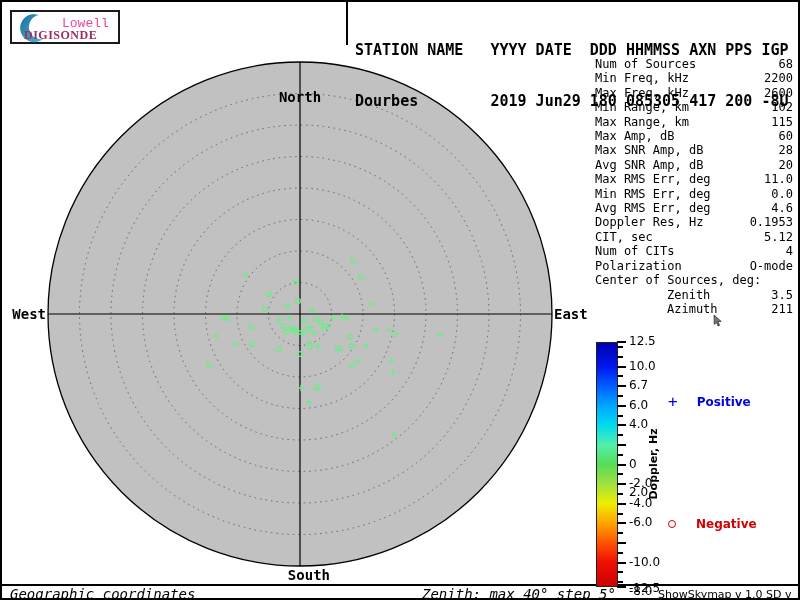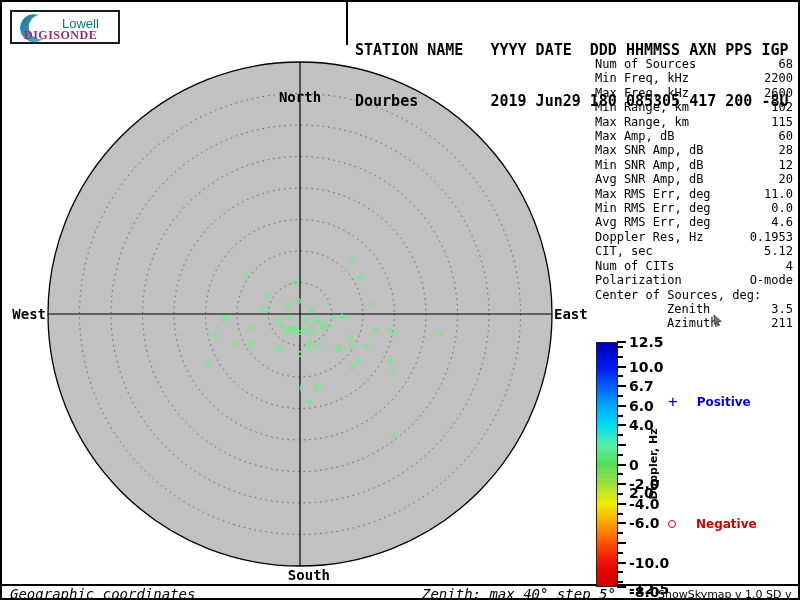--- a/index.html
+++ b/index.html
@@ -4,41 +4,41 @@
 <style>
   html,body{margin:0;padding:0;background:#fff;}
   #window{
     position:relative;width:800px;height:600px;background:#ffffff;
     border:2px solid #000;box-sizing:border-box;overflow:hidden;
     font-family:"DejaVu Sans Mono","Liberation Mono",monospace;color:#000;
   }
   
   #logo-box{position:absolute;left:8px;top:8px;width:110px;height:34px;border:2px solid #1a1a1a;box-sizing:border-box;background:#fff;}
   #logo-crescent{position:absolute;left:3px;top:1px;}
-  #logo-lowell{position:absolute;left:50px;top:4px;font-family:Liberation Sans, sans-serif;font-size:13px;color:#0f766e;}
+  #logo-lowell{position:absolute;left:50px;top:4px;font-family:Liberation Mono, monospace;font-size:13px;color:#ec4899;}
   #logo-digisonde{position:absolute;left:12px;top:16px;font-family:"Liberation Serif",serif;font-weight:bold;font-size:12px;color:#9c2d63;letter-spacing:.5px;}
   
   #header-divider{position:absolute;left:344px;top:0;width:2px;height:43px;background:#000;}
   #header-block{position:absolute;left:353px;top:6px;white-space:pre;font-weight:bold;font-size:15px;line-height:17px;}
   
   #skymap-svg{position:absolute;left:0;top:0;}
   .compass{position:absolute;font-weight:bold;font-size:14px;}
   #compass-north{left:268px;top:43px;width:60px;text-align:center;margin-top:44px;}
   #compass-south{left:268px;top:565px;width:60px;text-align:right;}
   #compass-west{left:4px;top:304px;width:40px;text-align:right;}
   #compass-east{left:552px;top:304px;width:44px;text-align:left;}
   
   #param-panel{position:absolute;left:593px;top:55px;width:198px;font-size:12px;line-height:14.4px;}
   .param-row{display:flex;justify-content:space-between;white-space:pre;}
   .param-row.indent{padding-left:72px;}
   
   #colorbar-area{position:absolute;left:0;top:0;width:800px;height:600px;pointer-events:none;}
   #colorbar-bar{position:absolute;left:594px;top:340px;width:22px;height:245px;border:1px solid #222;box-sizing:border-box;}
   .cb-tick{position:absolute;height:2px;background:#000;}
-  .cb-label{position:absolute;left:627px;font-family:"DejaVu Sans","Liberation Sans",sans-serif;font-weight:bold;font-size:14px;}
+  .cb-label{position:absolute;left:627px;font-family:"DejaVu Sans","Liberation Sans",sans-serif;font-weight:normal;font-size:12px;}
   #colorbar-title{position:absolute;left:611px;top:455px;width:82px;height:14px;text-align:center;
     font-family:"DejaVu Sans","Liberation Sans",sans-serif;font-weight:bold;font-size:11px;transform:rotate(-90deg);}
   
   #legend-positive{position:absolute;left:666px;top:393px;display:flex;align-items:center;gap:7px;color:#0000e0;}
   #legend-positive .plus{font-size:16px;line-height:14px;font-weight:normal;}
   #legend-negative{position:absolute;left:666px;top:515px;display:flex;align-items:center;gap:8px;color:#d40000;}
   .legend-text{font-family:"DejaVu Sans","Liberation Sans",sans-serif;font-weight:bold;font-size:12px;margin-left:12px;}
   #neg-circle{width:6px;height:6px;border:1.6px solid #d40000;border-radius:50%;box-sizing:content-box;}
   
   #footer-line{position:absolute;left:0;top:582px;width:800px;height:1.5px;background:#000;}
@@ -159,21 +159,20 @@
   </div>
 
   <div id="param-panel">
       <div class="param-row"><span>Num of Sources</span><span>68</span></div>
       <div class="param-row"><span>Min Freq, kHz</span><span>2200</span></div>
       <div class="param-row"><span>Max Freq, kHz</span><span>2600</span></div>
       <div class="param-row"><span>Min Range, km</span><span>102</span></div>
       <div class="param-row"><span>Max Range, km</span><span>115</span></div>
       <div class="param-row"><span>Max Amp, dB</span><span>60</span></div>
       <div class="param-row"><span>Max SNR Amp, dB</span><span>28</span></div>
-      <div class="param-row"><span>Min SNR Amp, dB</span><span>12</span></div>
       <div class="param-row"><span>Avg SNR Amp, dB</span><span>20</span></div>
       <div class="param-row"><span>Max RMS Err, deg</span><span>11.0</span></div>
       <div class="param-row"><span>Min RMS Err, deg</span><span>0.0</span></div>
       <div class="param-row"><span>Avg RMS Err, deg</span><span>4.6</span></div>
       <div class="param-row"><span>Doppler Res, Hz</span><span>0.1953</span></div>
       <div class="param-row"><span>CIT, sec</span><span>5.12</span></div>
       <div class="param-row"><span>Num of CITs</span><span>4</span></div>
       <div class="param-row"><span>Polarization</span><span>O-mode</span></div>
       <div class="param-row"><span>Center of Sources, deg:</span><span></span></div>
       <div class="param-row indent"><span>Zenith</span><span>3.5</span></div>

